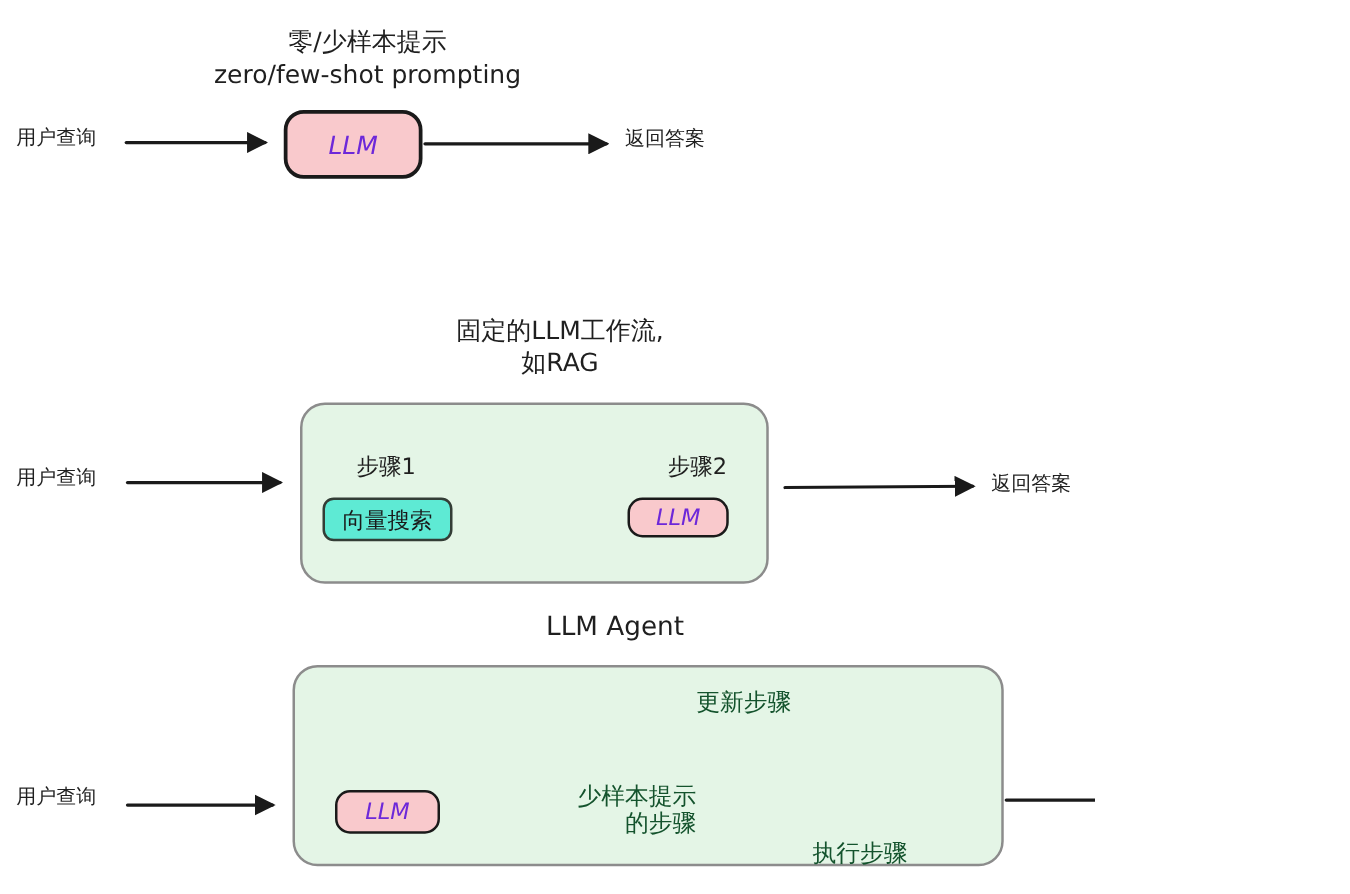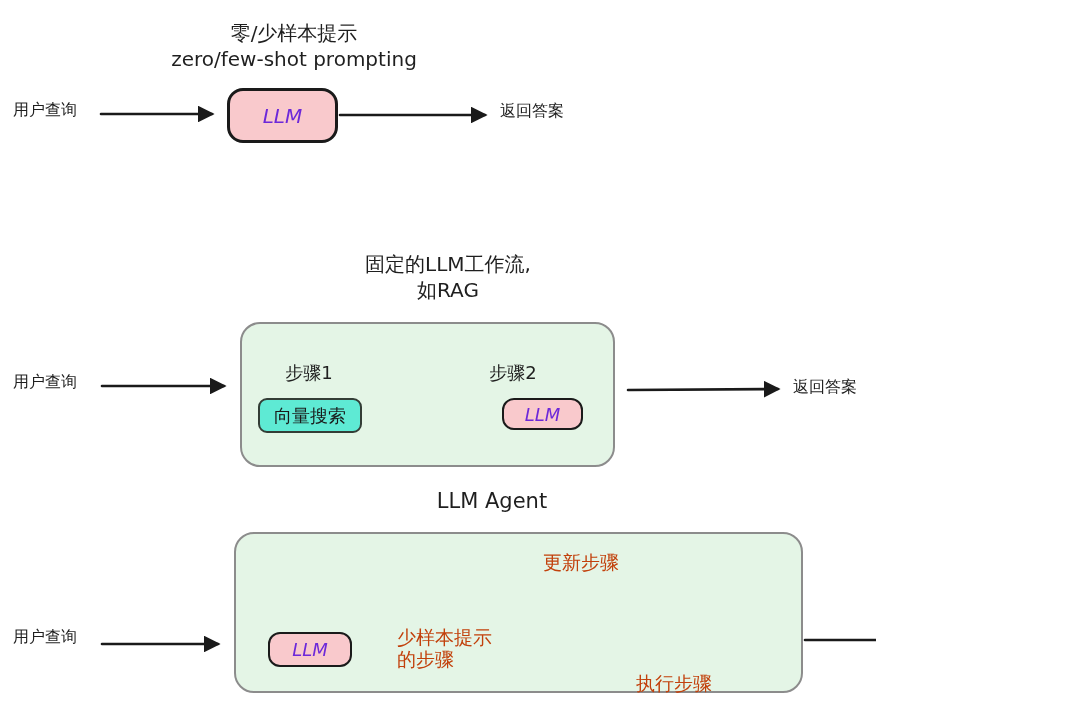--- a/index.html
+++ b/index.html
@@ -67,22 +67,22 @@
   .step-title {
     font-size: 18px;
     text-align: center;
     color: #1f1f1f;
     white-space: nowrap;
   }
 
   .multiline {
     font-size: 19px;
     line-height: 22px;
-    text-align: left;
-    color: #c2410c;
+    text-align: right;
+    color: #14532d;
   }
 
   svg.arrows {
     position: absolute;
     left: 0; top: 0;
     width: 1080px; height: 715px;
     pointer-events: none;
   }
   svg.arrows path {
     stroke: #1a1a1a;
@@ -132,21 +132,21 @@
 
   <div class="abs label" style="left:13px; top:372px;">用户查询</div>
 
   <div class="abs container-box" style="left:240px; top:322px; width:375px; height:145px;"></div>
 
   <div class="abs step-title" style="left:277px; top:361px; width:64px;">步骤1</div>
   <div class="abs green-box" style="left:258px; top:398px; width:104px; height:35px;">
     <span>向量搜索</span>
   </div>
 
-  <div class="abs step-title" style="left:481px; top:361px; width:64px;">步骤2</div>
+  <div class="abs step-title" style="left:526px; top:361px; width:64px;">步骤2</div>
   <div class="abs llm-box small" style="left:502px; top:398px; width:81px; height:32px;">
     <span>LLM</span>
   </div>
 
   <div class="abs label" style="left:793px; top:377px;">返回答案</div>
 
   <div class="abs title" style="left:402px; top:489px; width:180px; font-size:21px;">LLM Agent</div>
 
   <div class="abs label" style="left:13px; top:627px;">用户查询</div>
 

